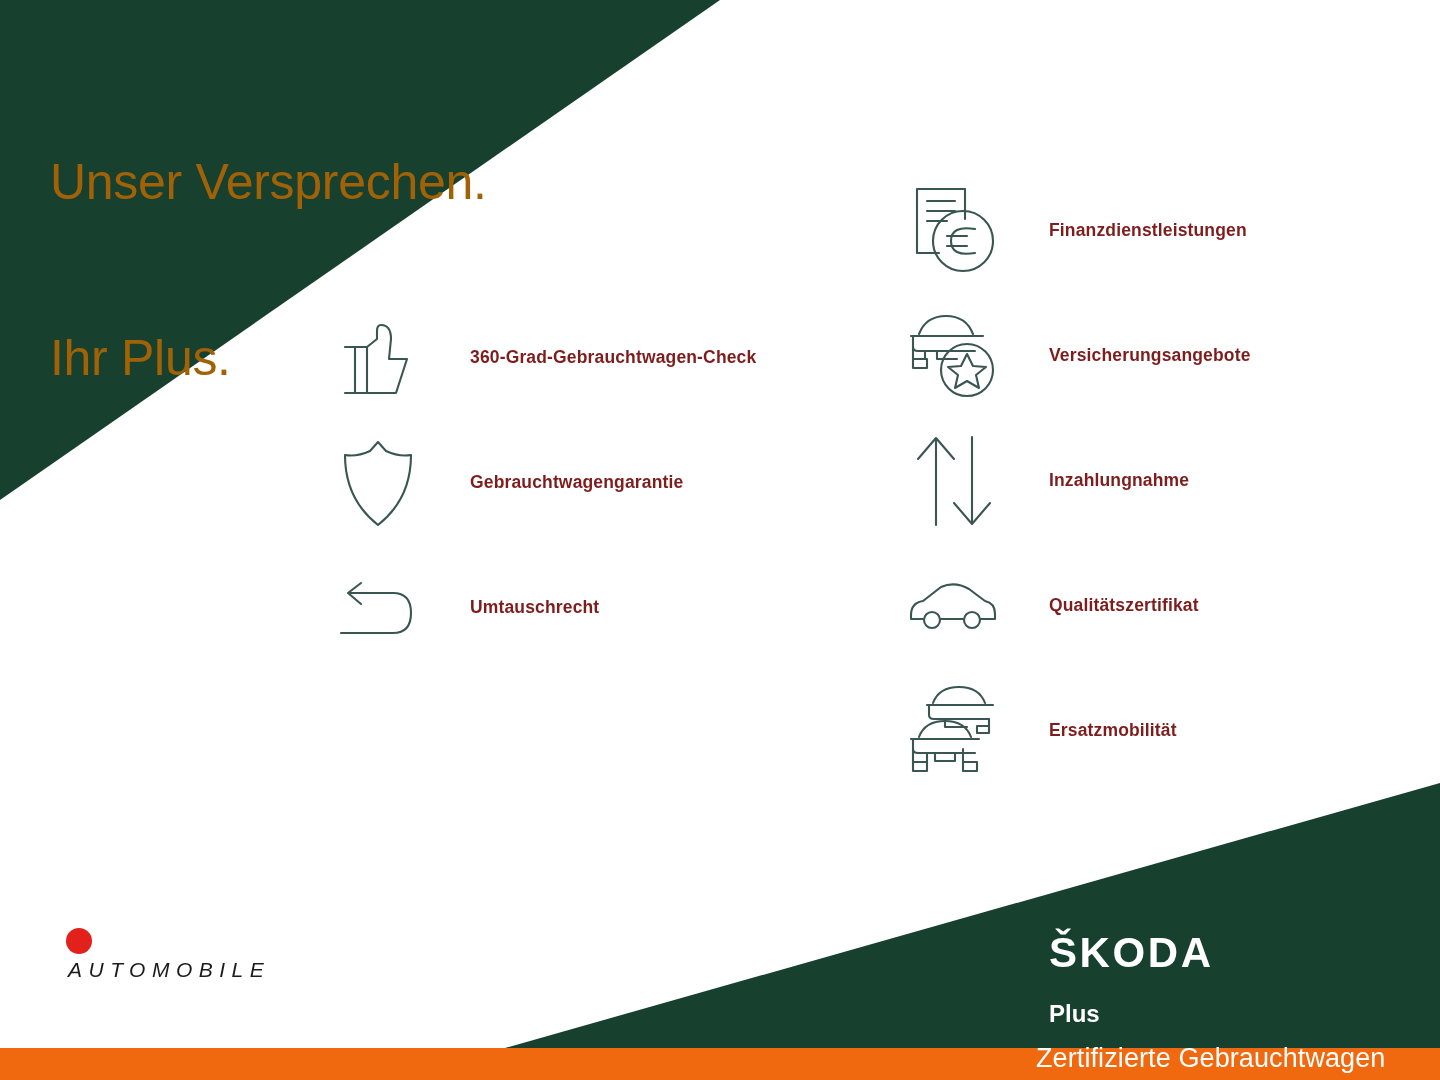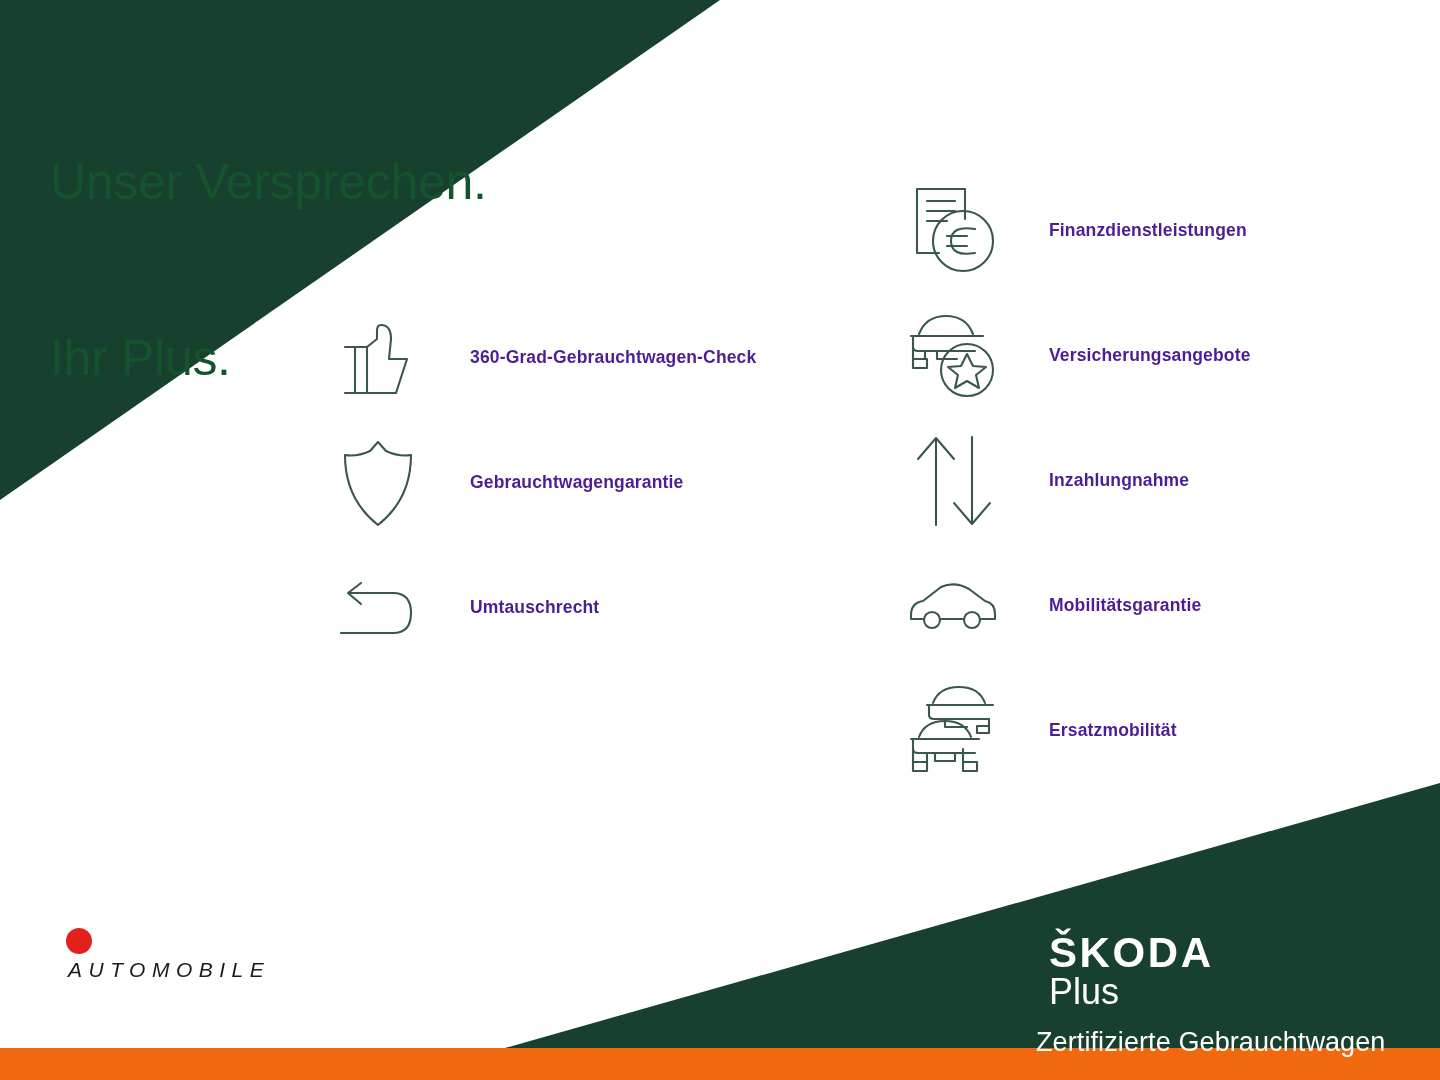--- a/index.html
+++ b/index.html
@@ -46,21 +46,21 @@
     width: 1440px;
     height: 32px;
     background: #F0690F;
   }
 
   
   #headline {
     position: absolute;
     left: 50px;
     top: 36px;
-    color: #14532d;
+    color: #a16207;
     font-size: 50px;
     line-height: 1.17;
     font-weight: 300;
     letter-spacing: -0.3px;
     white-space: pre;
   }
   #headline .line { display: block; }
 
   
   .feature-col {
@@ -90,21 +90,21 @@
   }
   .feature-icon svg * {
     stroke: #3A5650;
     fill: none;
     stroke-width: 2.1;
     stroke-linecap: round;
     stroke-linejoin: round;
   }
   .feature-label {
     margin-left: 44px;
-    color: #4c1d95;
+    color: #7f1d1d;
     font-size: 17.5px;
     font-weight: bold;
     letter-spacing: 0.15px;
     white-space: nowrap;
   }
   #col-right .feature-label { margin-left: 48px; }
 
   
   #asw-logo {
     position: absolute;
@@ -155,24 +155,25 @@
     align-items: baseline;
     flex-direction: column;
   }
   #skoda-name {
     font-size: 42px;
     font-weight: bold;
     letter-spacing: 2.6px;
     line-height: 1;
   }
   #skoda-plus {
-    font-size: 36px;
-    font-weight: 400;
+    font-size: 24px;
+    font-weight: 700;
     margin-left: 13px;
     line-height: 1;
+    margin-top: 28px;
   }
   #skoda-sub {
     margin-top: 18px;
     font-size: 27px;
     font-weight: 300;
     letter-spacing: 0.1px;
     line-height: 1.1;
   }
 </style>
 </head>
@@ -275,21 +276,21 @@
     <div class="feature-row">
       <span class="feature-icon">
         <svg width="92" height="50" viewBox="0 0 92 50">
           <path d="M4 34 Q4 22 16 20 L34 6 Q48 0 62 8 L78 20 Q88 22 88 33 L88 38 L74 38"></path>
           <path d="M56 38 L34 38"></path>
           <path d="M16 38 L4 38 L4 34"></path>
           <circle cx="25" cy="39" r="8"></circle>
           <circle cx="65" cy="39" r="8"></circle>
         </svg>
       </span>
-      <span class="feature-label">Mobilitätsgarantie</span>
+      <span class="feature-label">Qualitätszertifikat</span>
     </div>
 
     <div class="feature-row">
       <span class="feature-icon">
         <svg width="96" height="100" viewBox="0 0 96 100">
 
           <path d="M28 22 Q34 6 54 6 Q74 6 80 22"></path>
           <path d="M22 24 L88 24"></path>
           <path d="M24 24 L24 34 Q24 38 29 38 L84 38"></path>
           <path d="M84 38 L84 52 L72 52 L72 45 L84 45"></path>

